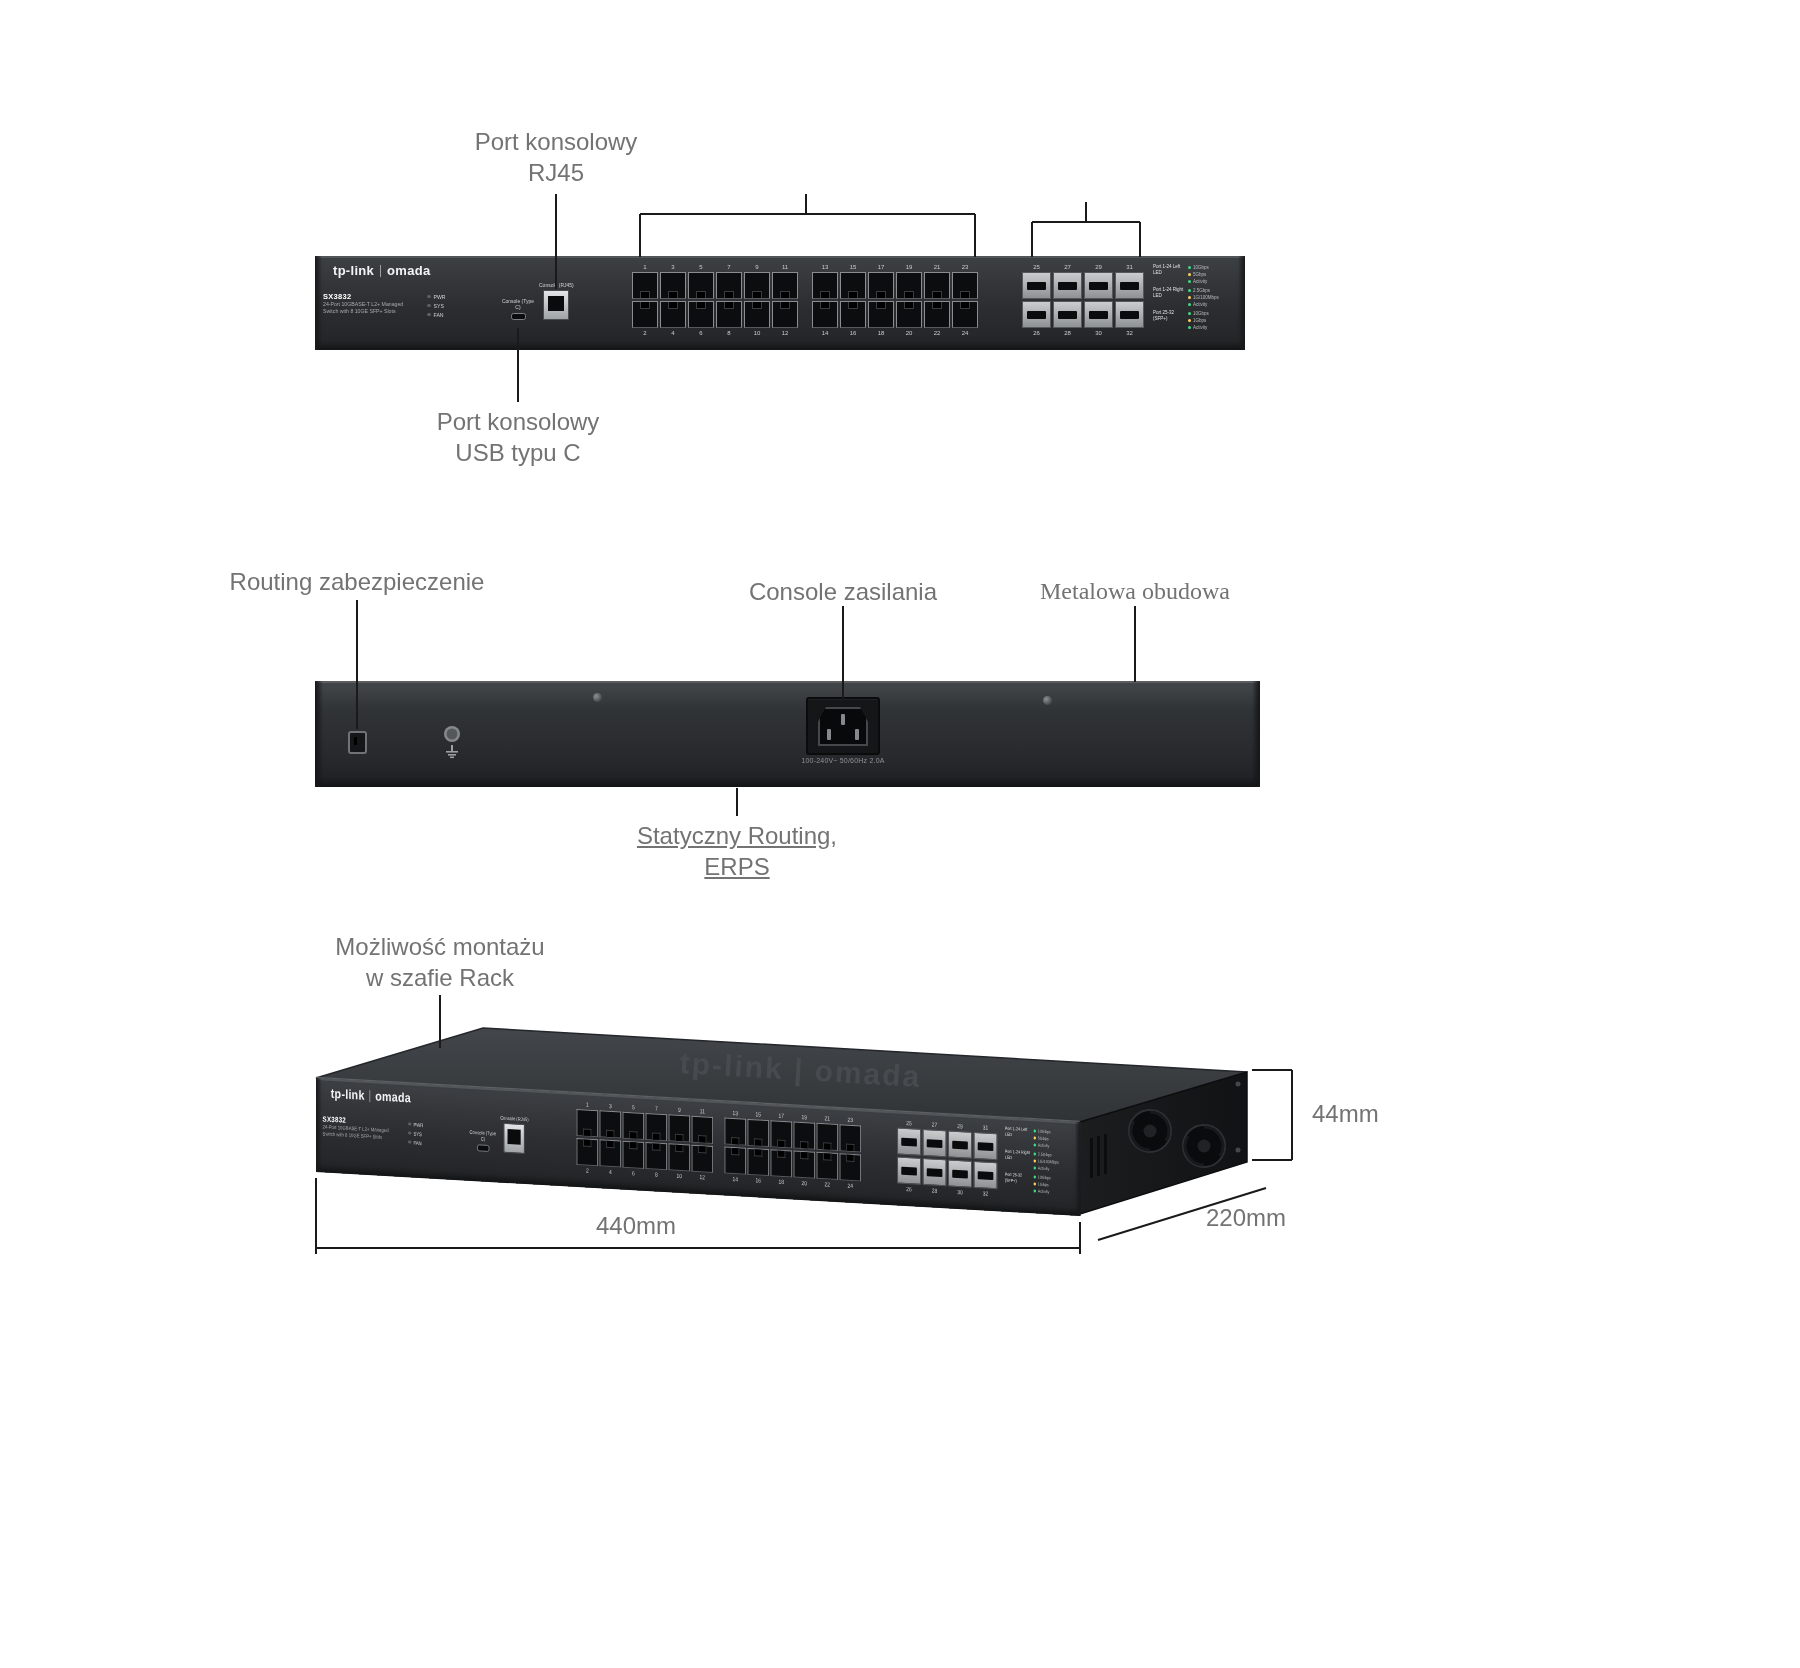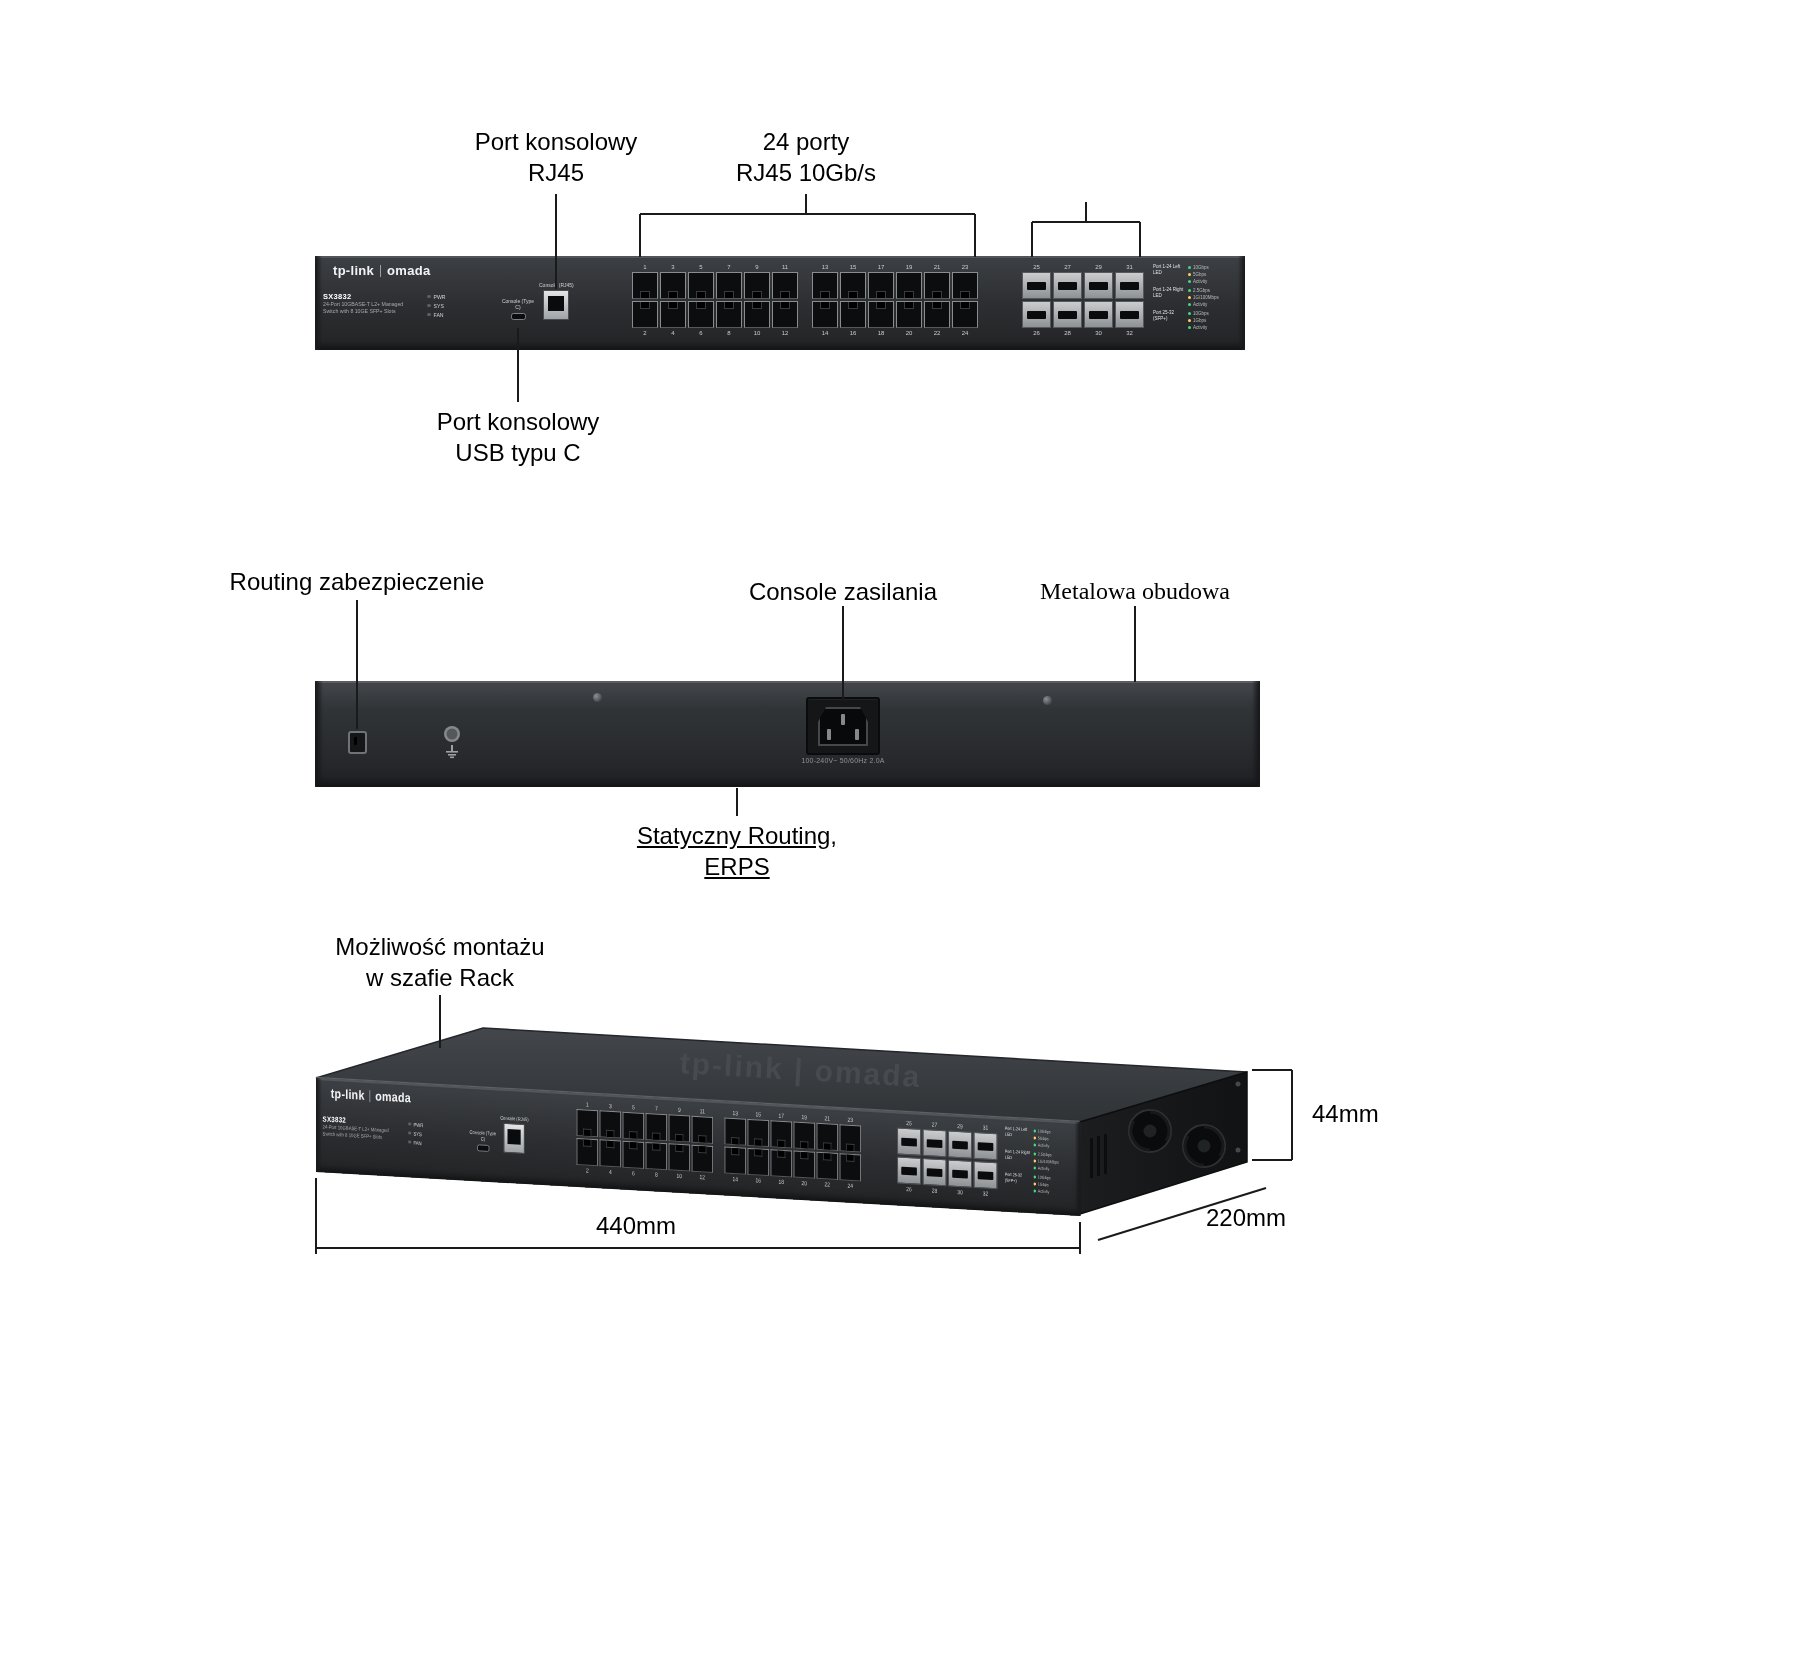--- a/index.html
+++ b/index.html
@@ -1,21 +1,21 @@
 <!DOCTYPE html>
 <html><head>
 <meta charset="utf-8">
 <style>
   html,body{margin:0;padding:0;background:#fff;}
   #stage{position:relative;width:1800px;height:1668px;background:#fff;overflow:hidden;
          font-family:"Liberation Sans",sans-serif;color:#141414;}
 
   
   .callout{position:absolute;font-size:24px;line-height:31px;text-align:center;
-           white-space:pre-line;color:#000000;}
+           white-space:pre-line;color:#737373;}
   .callout.dim{white-space:nowrap;text-align:right;}
 
   
   .panel{position:absolute;width:930px;height:94px;border-radius:2px;
          background:linear-gradient(180deg,#3d4044,#2b2d30 55%,#222426);
          box-shadow:inset 0 2px 0 rgba(255,255,255,.13), inset 0 -4px 7px rgba(0,0,0,.5);}
   .panel::before{content:"";position:absolute;left:0;top:0;bottom:0;width:7px;
          background:linear-gradient(90deg,#17191b,rgba(58,61,65,0));}
   .panel::after{content:"";position:absolute;right:0;top:0;bottom:0;width:7px;
          background:linear-gradient(270deg,#17191b,rgba(58,61,65,0));}
@@ -551,22 +551,20 @@
       </g>
     <g>
       <line x1="1252" y1="1070" x2="1292" y2="1070"></line>
       <line x1="1252" y1="1160" x2="1292" y2="1160"></line>
       <line x1="1292" y1="1070" x2="1292" y2="1160"></line>
     </g>
   </svg>
 
   <div class="callout" style="left:416px;top:126px;width:280px;">Port konsolowy
 RJ45</div>
-  <div class="callout" style="left:666px;top:126px;width:280px;">24 porty
-RJ45 10Gb/s</div>
   <div class="callout" style="left:378px;top:406px;width:280px;">Port konsolowy
 USB typu C</div>
 
   <div class="callout" style="left:207px;top:566px;width:300px;">Routing zabezpieczenie</div>
   <div class="callout" style="left:703px;top:576px;width:280px;">Console zasilania</div>
   <div class="callout" style="left:995px;top:576px;width:280px;font-family:Liberation Serif, serif;">Metalowa obudowa</div>
   <div class="callout" style="left:597px;top:820px;width:280px;text-decoration:underline;">Statyczny Routing,
 ERPS</div>
 
   <div class="callout" style="left:300px;top:931px;width:280px;">Możliwość montażu

